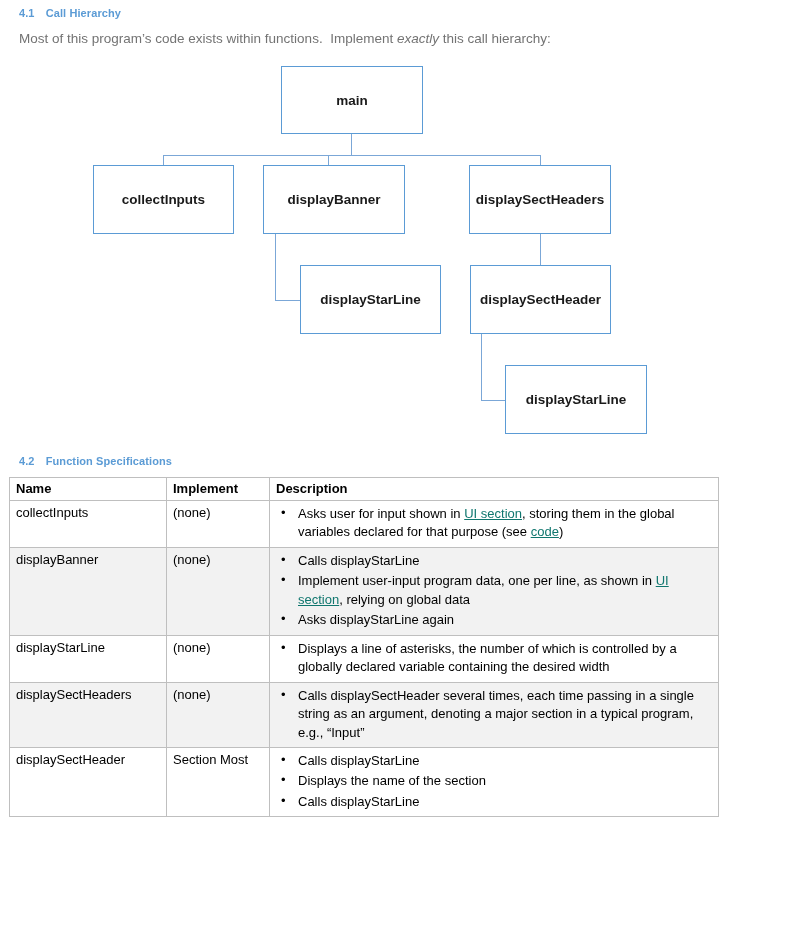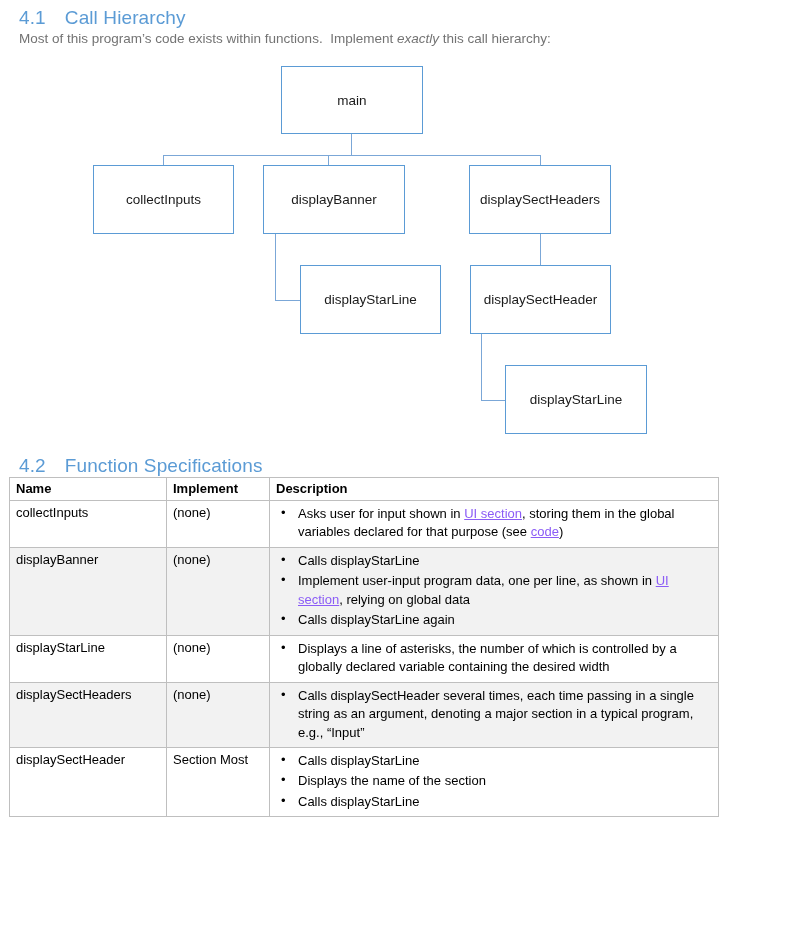--- a/index.html
+++ b/index.html
@@ -12,22 +12,22 @@
     height: 933px;
     font-family: "Liberation Sans", sans-serif;
     color: #000000;
     position: relative;
     overflow: hidden;
   }
 
   
   .sec-heading {
     color: #5B9BD5;
-    font-size: 19px;
-    font-weight: 400;
+    font-size: 11px;
+    font-weight: 700;
     letter-spacing: .1px;
     white-space: pre;
   }
   #heading-41 { position: absolute; left: 19px; top: 7px; }
   #heading-42 { position: absolute; left: 19px; top: 455px; text-align: center; }
 
   .intro-para {
     position: absolute;
     left: 19px;
     top: 31px;
@@ -37,20 +37,21 @@
   }
   .intro-para i { font-style: italic; }
 
   
   #call-hierarchy-diagram {
     position: absolute;
     left: 0;
     top: 55px;
     width: 806px;
     height: 395px;
+    font-weight: bold;
   }
   .node-box {
     position: absolute;
     border: 1.3px solid #5B9BD5;
     background: #ffffff;
     box-sizing: border-box;
     display: flex;
     align-items: center;
     justify-content: center;
     font-size: 13.5px;
@@ -107,21 +108,21 @@
   }
   ul.desc-list li:last-child { margin-bottom: 0; }
   ul.desc-list li::before {
     content: "\2022";
     position: absolute;
     left: -17px;
     top: -1px;
     font-size: 13px;
   }
   a.doclink {
-    color: #8b5cf6;
+    color: #0f766e;
     text-decoration: underline;
   }
 </style>
 </head>
 <body>
 
 <div id="heading-41" class="sec-heading">4.1 Call Hierarchy</div>
 
 <div class="intro-para"><span>Most of this program’s code exists within functions.  Implement </span><i>exactly</i><span> this call hierarchy:</span></div>
 
@@ -195,21 +196,21 @@
           </ul>
         </td>
       </tr>
       <tr class="shaded">
         <td class="cell-name">displayBanner</td>
         <td>(none)</td>
         <td class="cell-desc">
           <ul class="desc-list">
             <li><span>Calls displayStarLine</span></li>
             <li><span>Implement user-input program data, one per line, as shown in </span><a class="doclink" href="#">UI section</a><span>, relying on global data</span></li>
-            <li><span>Calls displayStarLine again</span></li>
+            <li><span>Asks displayStarLine again</span></li>
           </ul>
         </td>
       </tr>
       <tr class="plain">
         <td class="cell-name">displayStarLine</td>
         <td>(none)</td>
         <td class="cell-desc">
           <ul class="desc-list">
             <li><span>Displays a line of asterisks, the number of which is controlled by a globally declared variable containing the desired width</span></li>
           </ul>

